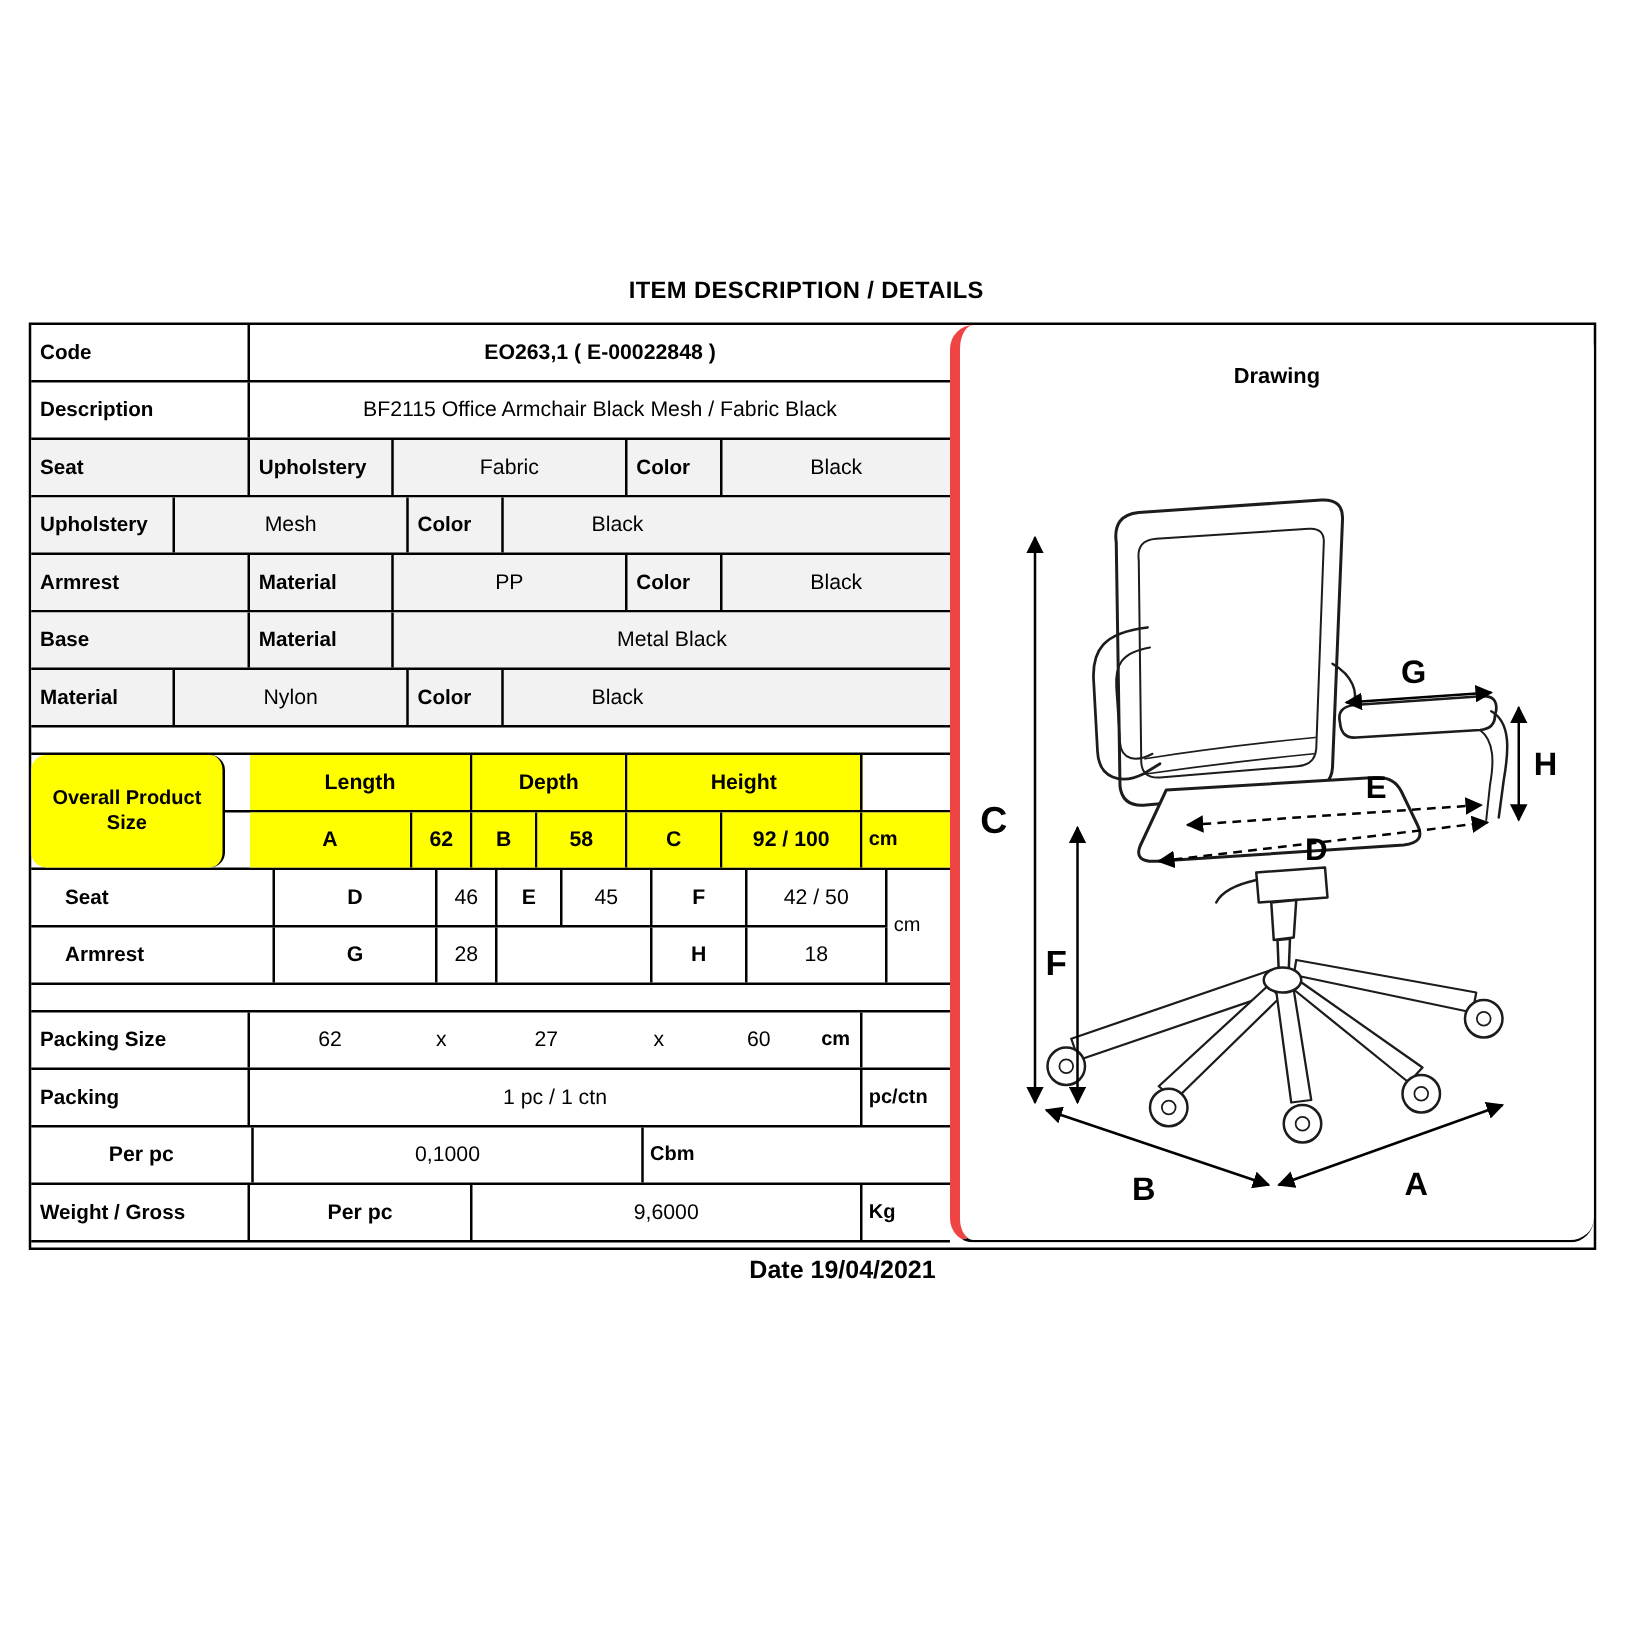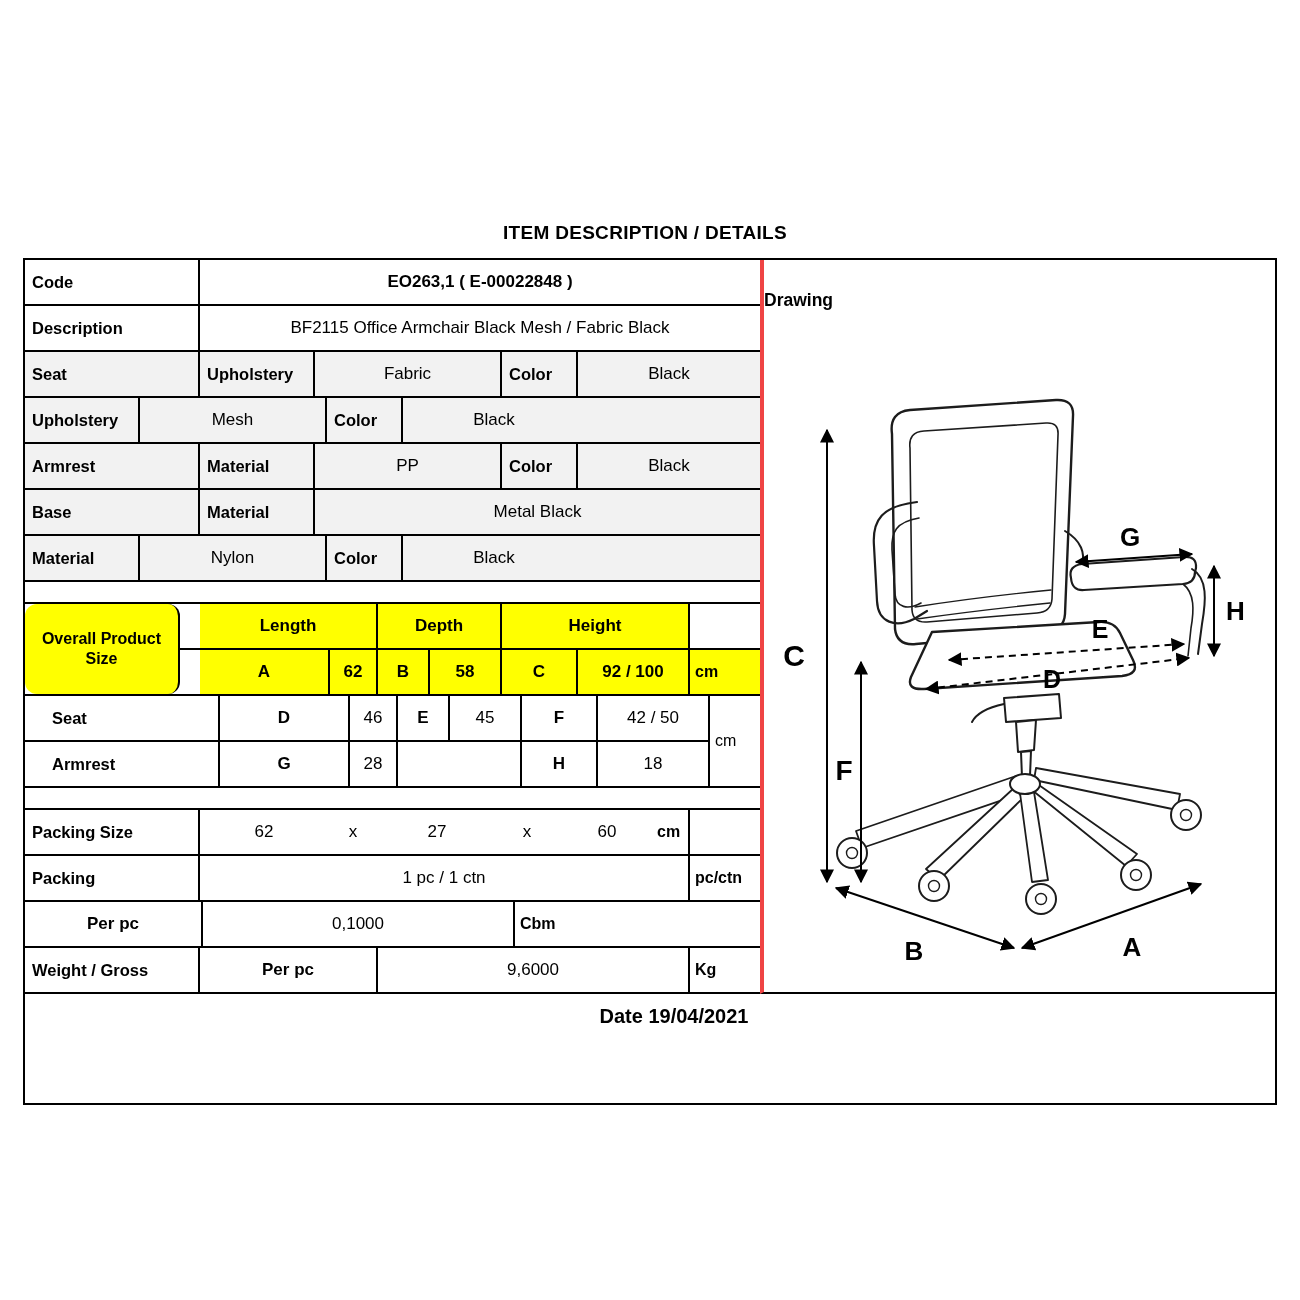--- a/index.html
+++ b/index.html
@@ -1,19 +1,19 @@
 <!DOCTYPE html>
 <html><head>
 <meta charset="utf-8">
 <style>
   html,body{margin:0;padding:0;background:#fff;}
   body{width:1300px;height:1300px;font-family:"Liberation Sans",sans-serif;color:#000;}
   .page{position:relative;width:1300px;height:1300px;background:#fff;overflow:hidden;}
   .title{position:absolute;top:222px;left:0;width:1290px;text-align:center;font-size:19px;font-weight:bold;letter-spacing:.3px;}
-  .frame{position:absolute;left:23px;top:258px;width:1254px;height:847px;border:2px solid #000;box-sizing:border-box;background:#fff;}
+  .frame{position:absolute;left:23px;top:258px;width:1254px;height:742px;border:2px solid #000;box-sizing:border-box;background:#fff;}
   .leftcol{width:735px;}
   .trow{display:flex;width:735px;height:46px;border-bottom:2px solid #000;box-sizing:border-box;}
   .trow.gaprow{height:22px;}
   .cell{box-sizing:border-box;border-right:2px solid #000;display:flex;align-items:center;justify-content:center;font-size:17px;overflow:hidden;white-space:nowrap;height:100%;}
   .cell.last{border-right:none;}
   .lbl{justify-content:flex-start;padding-left:7px;font-weight:bold;font-size:16.5px;}
   .bold{font-weight:bold;}
   .unit{justify-content:flex-start;padding-left:5px;font-weight:bold;font-size:16px;}
   .unitn{justify-content:flex-start;padding-left:5px;font-size:16px;}
   .shade{background:#f2f2f2;}
@@ -25,21 +25,21 @@
   .dual{display:flex;width:735px;height:92px;border-bottom:2px solid #000;box-sizing:border-box;}
   .dual > .cell{height:90px;border-radius:12px;}
   .dcol{display:flex;flex-direction:column;}
   .drow{display:flex;box-sizing:border-box;padding-left:20px;}
   .h46b{height:46px;border-bottom:2px solid #000;}
   .h44{height:44px;}
   .lblc{font-weight:bold;text-align:center;font-size:16px;line-height:1.25;white-space:normal;padding:0 12px;}
   .pk{display:flex;align-items:center;height:100%;}
   .pk span{display:flex;align-items:center;justify-content:center;font-size:17px;}
   .daterow{width:1250px;height:44px;display:flex;align-items:center;justify-content:center;font-weight:bold;font-size:20px;margin-left:24px;}
-  .drawarea{position:absolute;left:735px;top:0;width:515px;height:734px;border-left:4px solid #ef4444;border-bottom:2px solid #000;box-sizing:border-box;background:#fff;display:flex;flex-direction:column;}
+  .drawarea{position:absolute;left:735px;top:0;width:515px;height:734px;border-left:8px solid #ef4444;border-bottom:2px solid #000;box-sizing:border-box;background:#fff;display:flex;flex-direction:column;align-items:center;border-radius:19px;}
   .drawtitle{font-weight:bold;font-size:17.5px;margin-top:30px;height:36px;}
   svg text{font-family:"Liberation Sans",sans-serif;font-weight:bold;fill:#000;}
 </style>
 </head>
 <body>
 
 <div class="page">
   <div class="title">ITEM DESCRIPTION / DETAILS</div>
 
   <div class="frame">

